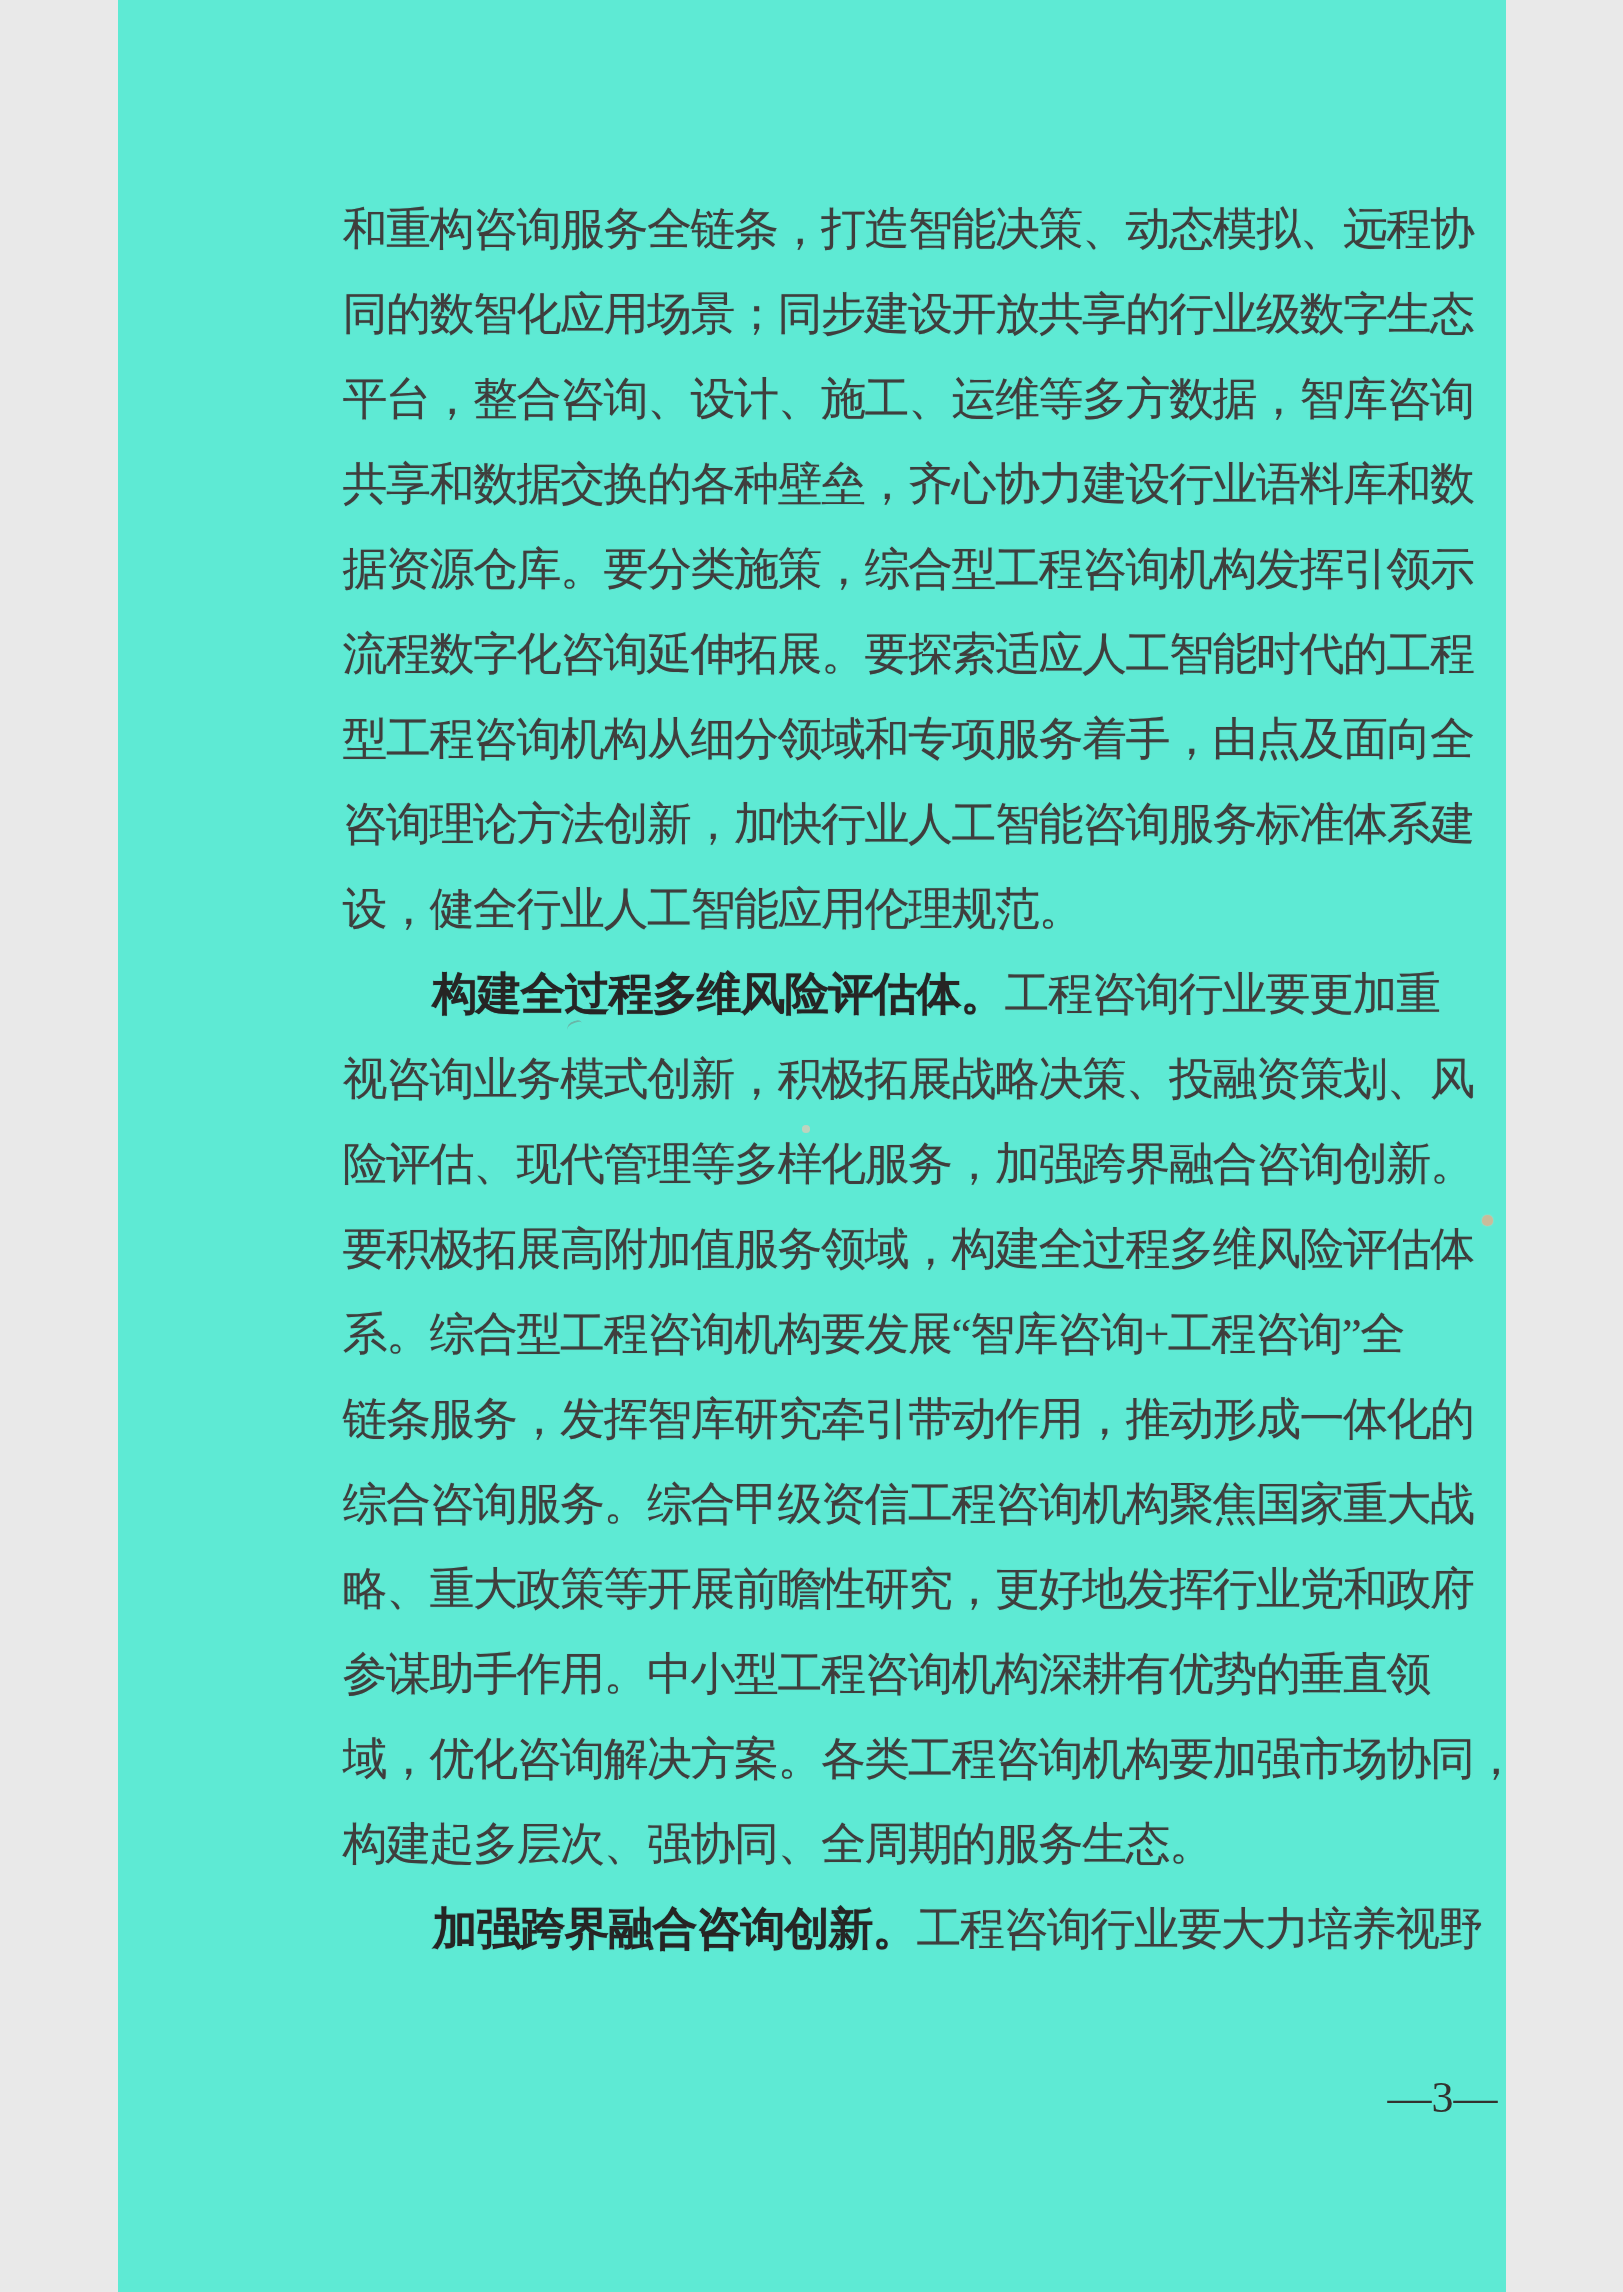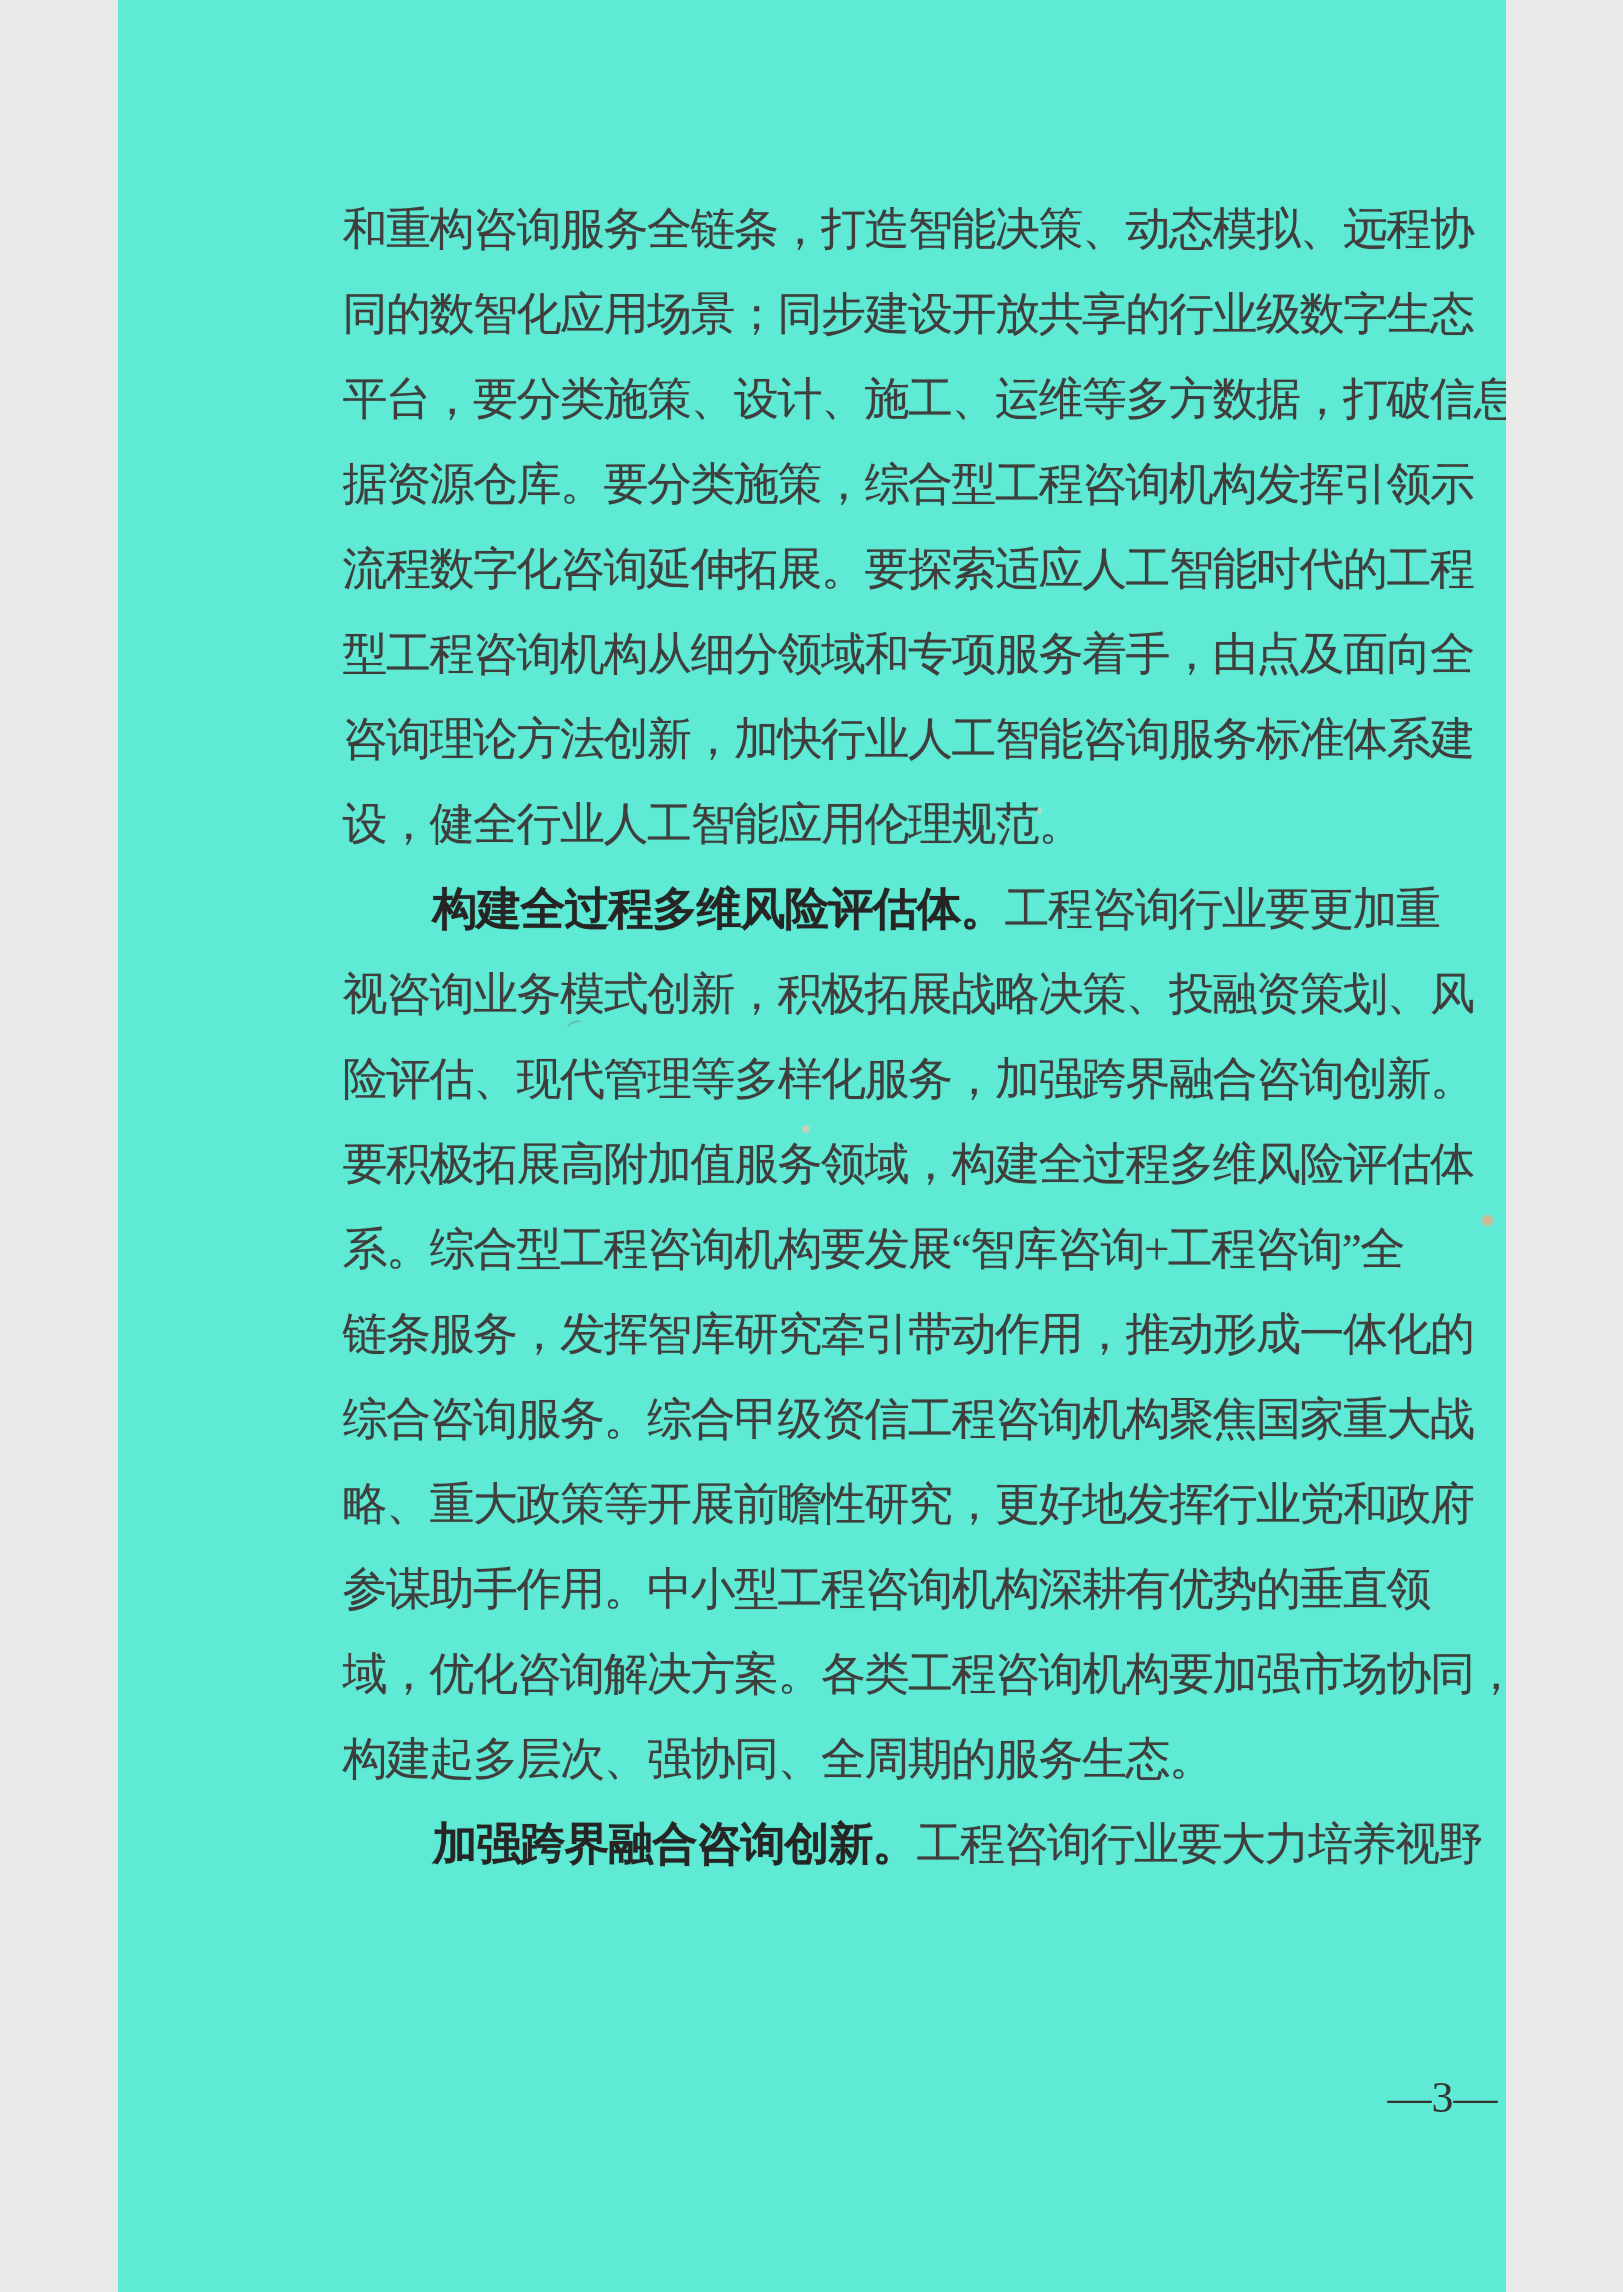--- a/index.html
+++ b/index.html
@@ -69,21 +69,22 @@
 </head>
 <body>
 
 <div class="page">
 
   <div class="edge-shadow"></div>
 
   <div class="text-block">
     <div class="line"><span class="lead"></span><span>和重构咨询服务全链条，打造智能决策、动态模拟、远程协</span></div>
     <div class="line"><span class="lead"></span><span>同的数智化应用场景；同步建设开放共享的行业级数字生态</span></div>
-    <div class="line"><span class="lead"></span><span>平台，要分类施策、设计、施工、运维等多方数据，打破信息</span></div>
+    <div class="line"><span class="lead"></span><span>平台，整合咨询、设计、施工、运维等多方数据，智库咨询</span></div>
+    <div class="line"><span class="lead"></span><span>共享和数据交换的各种壁垒，齐心协力建设行业语料库和数</span></div>
     <div class="line"><span class="lead"></span><span>据资源仓库。要分类施策，综合型工程咨询机构发挥引领示</span></div>
     <div class="line"><span class="lead"></span><span>流程数字化咨询延伸拓展。要探索适应人工智能时代的工程</span></div>
     <div class="line"><span class="lead"></span><span>型工程咨询机构从细分领域和专项服务着手，由点及面向全</span></div>
     <div class="line"><span class="lead"></span><span>咨询理论方法创新，加快行业人工智能咨询服务标准体系建</span></div>
     <div class="line"><span class="lead"></span><span>设，健全行业人工智能应用伦理规范。</span></div>
     <div class="line indent"><span class="lead">构建全过程多维风险评估体。</span><span>工程咨询行业要更加重</span></div>
     <div class="line"><span class="lead"></span><span>视咨询业务模式创新，积极拓展战略决策、投融资策划、风</span></div>
     <div class="line"><span class="lead"></span><span>险评估、现代管理等多样化服务，加强跨界融合咨询创新。</span></div>
     <div class="line"><span class="lead"></span><span>要积极拓展高附加值服务领域，构建全过程多维风险评估体</span></div>
     <div class="line"><span class="lead"></span><span>系。综合型工程咨询机构要发展“智库咨询+工程咨询”全</span></div>

